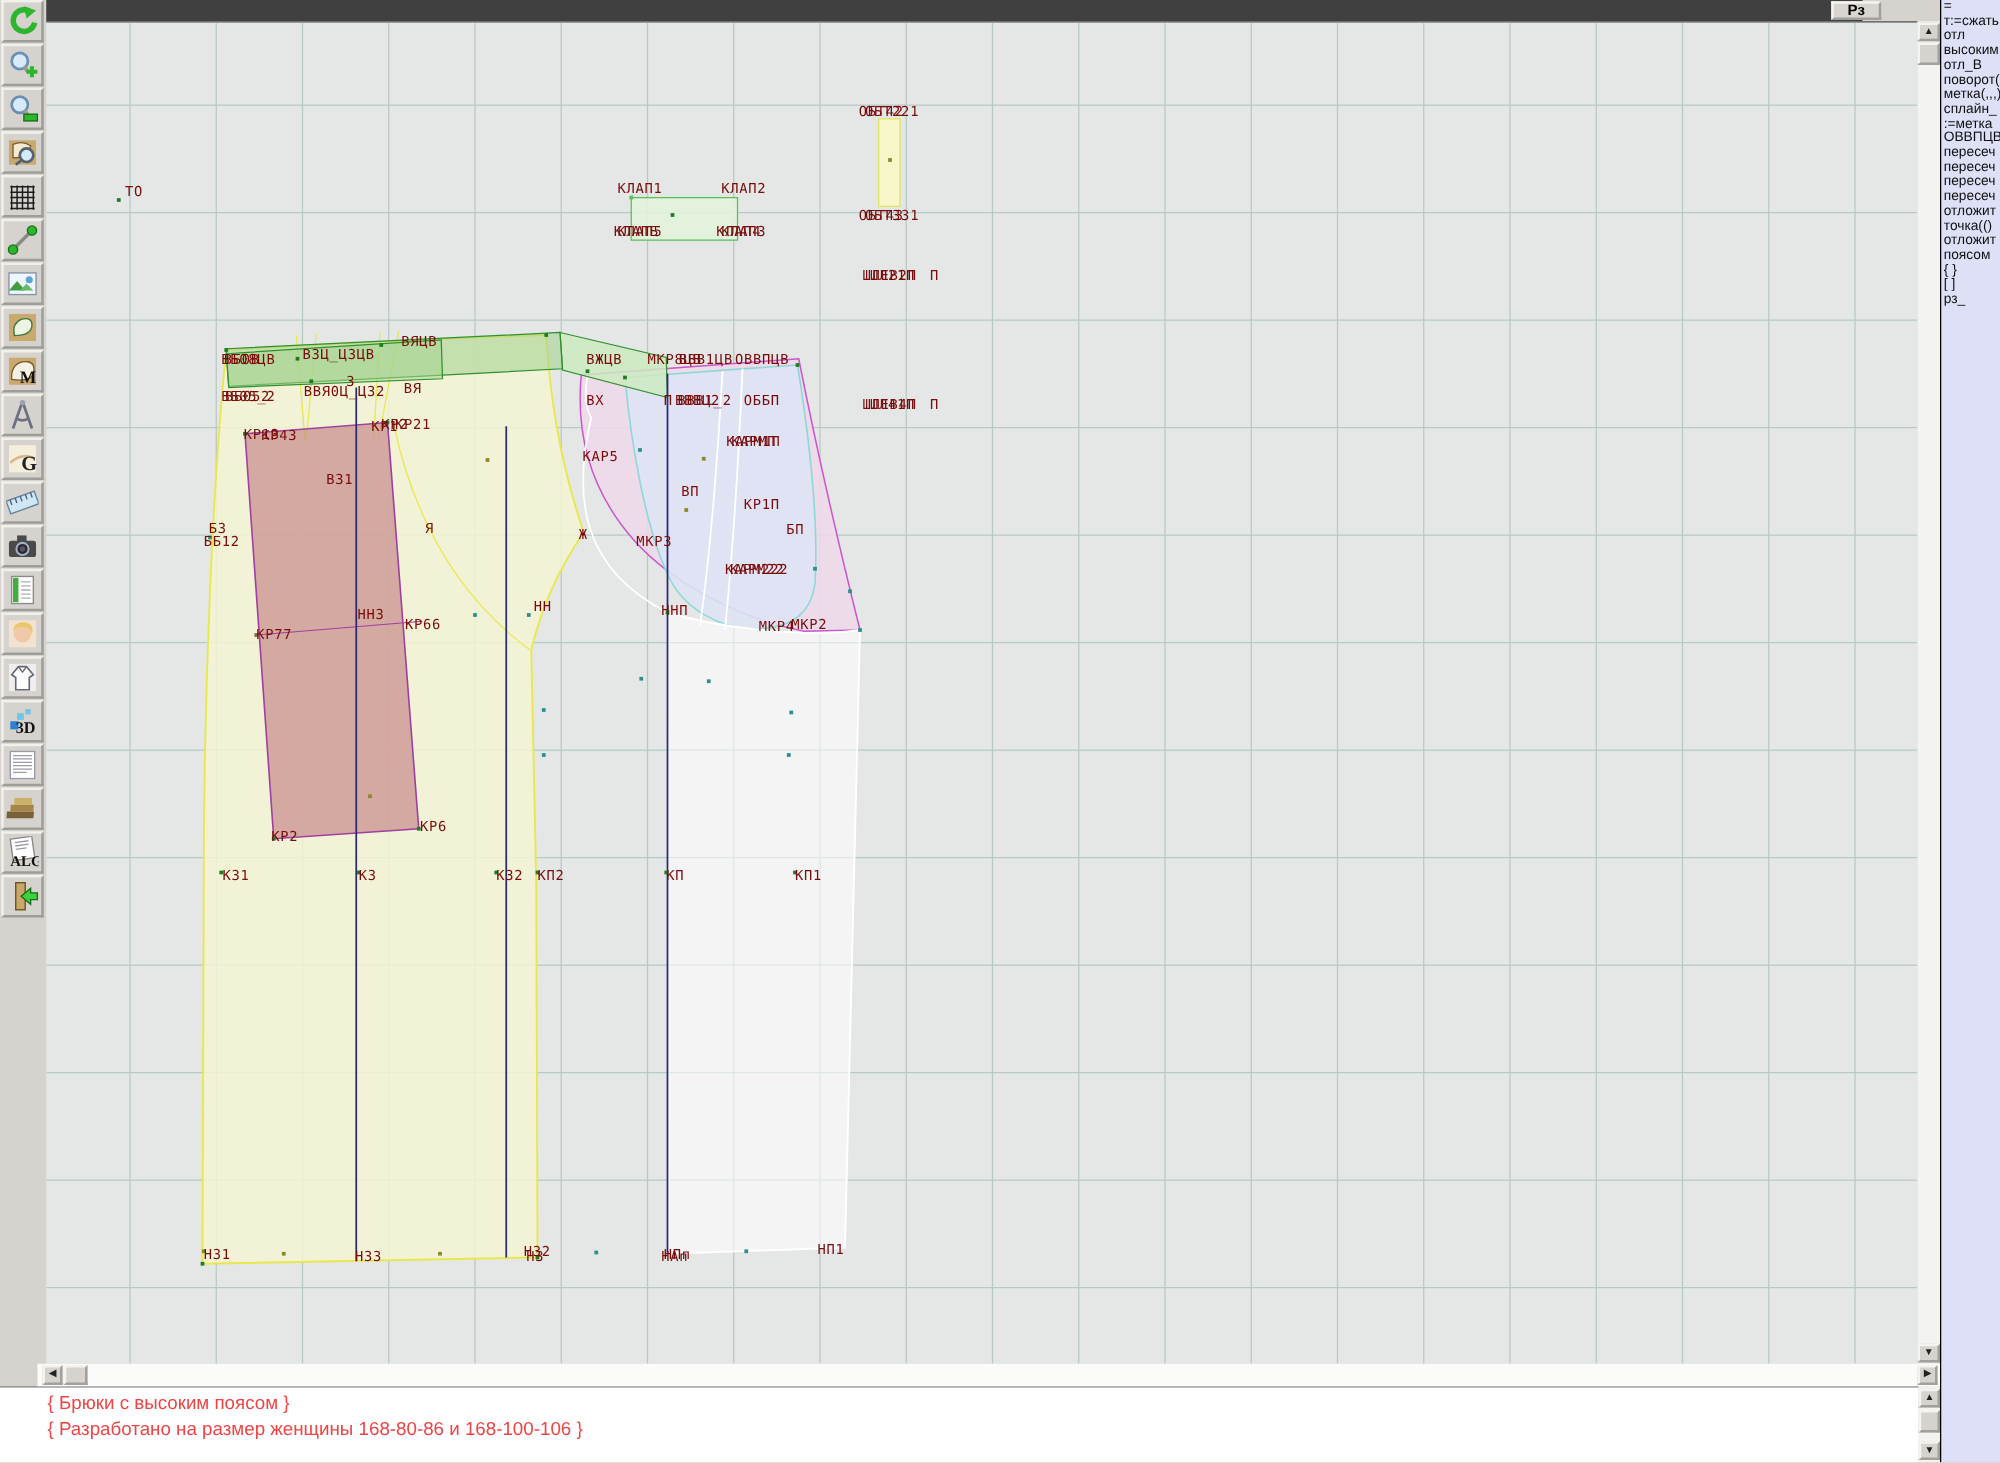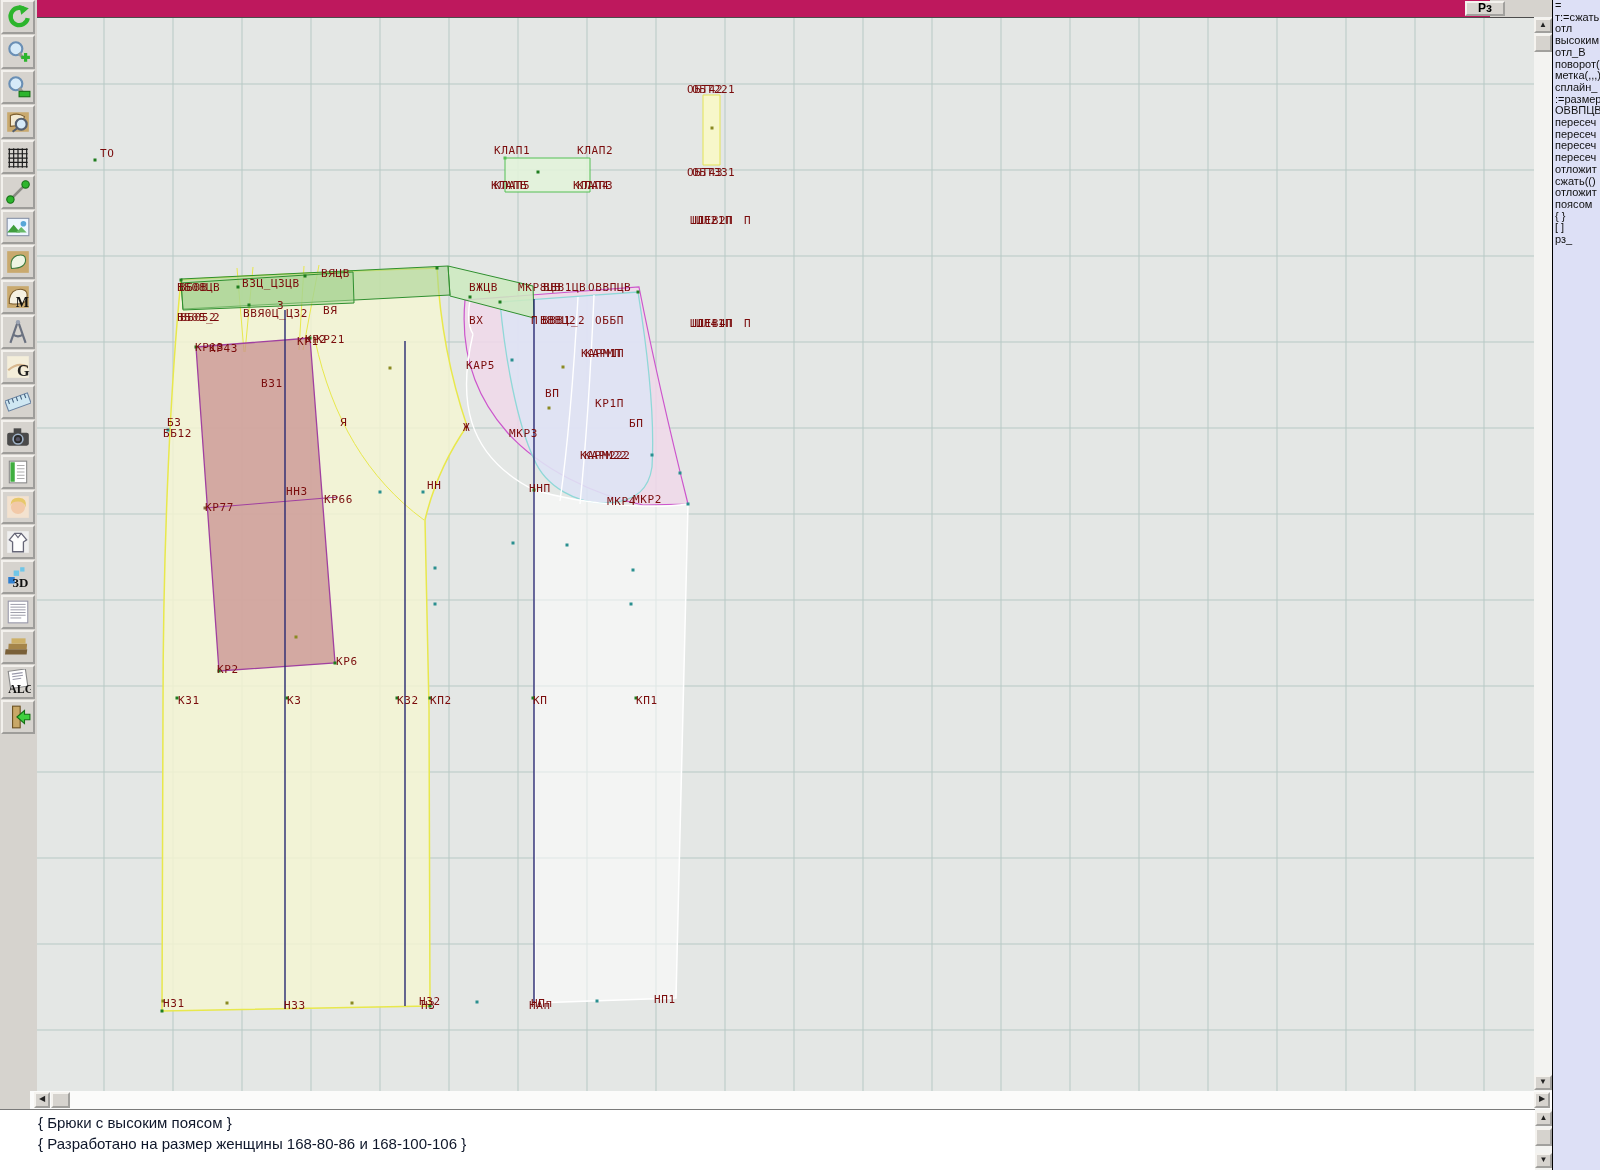--- a/index.html
+++ b/index.html
@@ -5,21 +5,21 @@
   html,body{margin:0;padding:0;background:#d6d3ce;font-family:"Liberation Sans",sans-serif;}
   #app{position:relative;width:1600px;height:1170px;overflow:hidden;background:#d6d3ce;}
 
   
   #toolbar{position:absolute;left:0;top:0;width:37px;height:1090px;background:#d6d3ce;}
   .tbtn{width:34px;height:34px;margin:0 1px 1px 1px;background:#d6d3ce;
         border:2px outset #f2f0ec;box-sizing:border-box;display:flex;align-items:center;justify-content:center;cursor:pointer;}
   .tbtn svg{display:block;}
 
   
-  #topstrip{position:absolute;left:37px;top:0;width:1453px;height:17px;background:#be185d;}
+  #topstrip{position:absolute;left:37px;top:0;width:1453px;height:17px;background:#404040;}
   .minibtn{position:absolute;top:1px;height:15px;width:40px;background:#d8d5d0;border:2px outset #f5f3ef;
            box-sizing:border-box;font:bold 12px "Liberation Sans",sans-serif;text-align:center;line-height:11px;cursor:pointer;}
 
   
   #canvas-area{position:absolute;left:37px;top:17px;width:1497px;height:1074px;background:#e4e7e5;
                border-top:1px solid #4c4c4c;box-sizing:border-box;overflow:hidden;}
   #canvas-svg{display:block;}
   .plabel{font-family:"DejaVu Sans Mono",monospace;font-size:11px;letter-spacing:0.6px;}
 
   
@@ -27,21 +27,21 @@
   .sbtn{position:absolute;background:#d6d3ce;border:2px outset #f5f3ef;box-sizing:border-box;
         font-size:8px;line-height:10px;text-align:center;color:#222;cursor:pointer;padding:0;}
   .sthumb{position:absolute;background:#d6d3ce;border:2px outset #f5f3ef;box-sizing:border-box;cursor:pointer;}
   #vscroll{left:1534px;top:17px;width:18px;height:1074px;}
   #hscroll{left:30px;top:1091px;width:1522px;height:18px;background:#fbfbfa;}
   #tscroll{left:1535px;top:1109px;width:17px;height:61px;}
 
   
   #status-panel{position:absolute;left:0px;top:1109px;width:1535px;height:61px;background:#ffffff;
                 border-top:1px solid #7a7a7a;box-sizing:border-box;overflow:hidden;}
-  .statline{font:15px "Liberation Sans",sans-serif;color:#0f172a;margin:4px 0 0 38px;white-space:nowrap;}
+  .statline{font:15px "Liberation Sans",sans-serif;color:#ef4444;margin:4px 0 0 38px;white-space:nowrap;}
 
   
   #cmd-panel{position:absolute;left:1552px;top:0;width:48px;height:1170px;background:#dde0f6;
              border-left:1px solid #000;box-sizing:border-box;overflow:hidden;}
   .cmd-item{font:11px "Liberation Sans",sans-serif;color:#101010;line-height:11.7px;
             white-space:nowrap;overflow:hidden;padding-left:2px;cursor:pointer;}
 </style>
 </head>
 <body>
 
@@ -461,28 +461,28 @@
   <div id="cmd-panel">
     <div id="cmd-list">
         <div class="cmd-item">=</div>
         <div class="cmd-item">т:=сжать</div>
         <div class="cmd-item">отл</div>
         <div class="cmd-item">высоким</div>
         <div class="cmd-item">отл_В</div>
         <div class="cmd-item">поворот(</div>
         <div class="cmd-item">метка(,,,)</div>
         <div class="cmd-item">сплайн_</div>
-        <div class="cmd-item">:=размер</div>
+        <div class="cmd-item">:=метка</div>
         <div class="cmd-item">ОВВПЦВ</div>
         <div class="cmd-item">пересеч</div>
         <div class="cmd-item">пересеч</div>
         <div class="cmd-item">пересеч</div>
         <div class="cmd-item">пересеч</div>
         <div class="cmd-item">отложит</div>
-        <div class="cmd-item">сжать(()</div>
+        <div class="cmd-item">точка(()</div>
         <div class="cmd-item">отложит</div>
         <div class="cmd-item">поясом</div>
         <div class="cmd-item">{ }</div>
         <div class="cmd-item">[ ]</div>
         <div class="cmd-item">рз_</div>
       </div>
   </div>
 
 </div>
 

